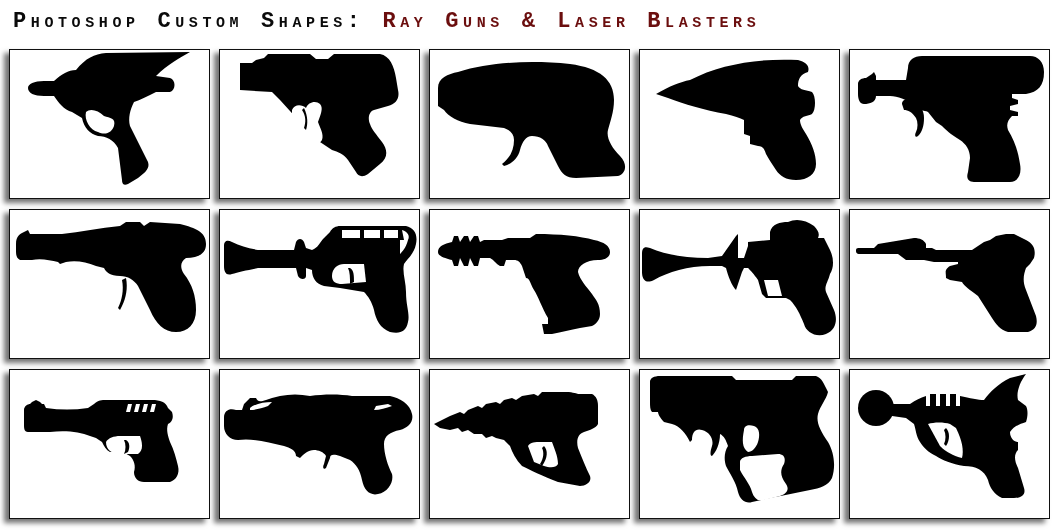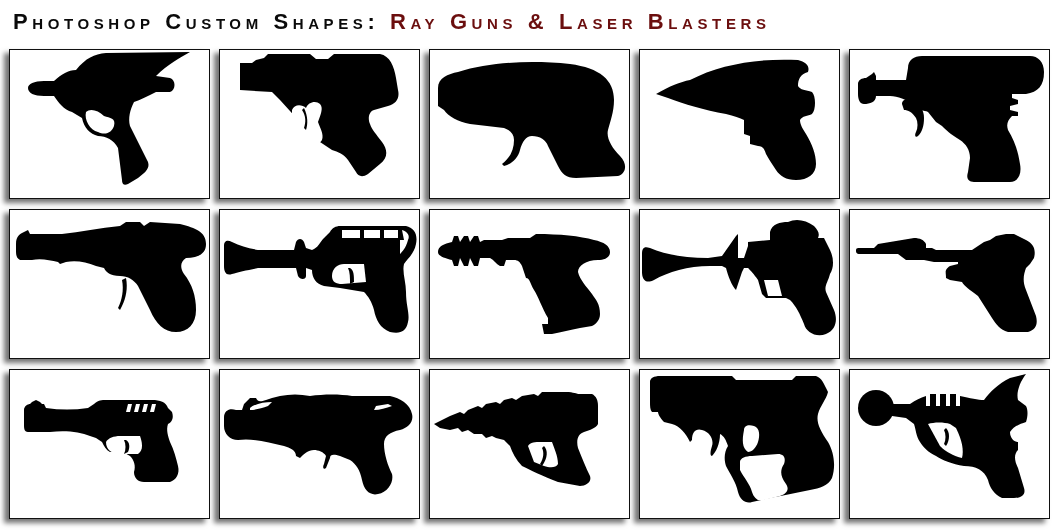--- a/index.html
+++ b/index.html
@@ -2,21 +2,21 @@
 <html><head>
 <meta charset="utf-8">
 <style>
   html, body { margin: 0; padding: 0; }
   body {
     width: 1060px; height: 530px; background: #ffffff; position: relative; overflow: hidden;
     font-family: "DejaVu Sans", sans-serif;
   }
   .title {
     position: absolute; left: 13px; top: 8px; height: 28px; white-space: nowrap;
-    font-family: Liberation Sans, sans-serif; font-weight: bold; font-size: 22px;
+    font-family: Liberation Mono, monospace; font-weight: bold; font-size: 22px;
     font-variant: small-caps; letter-spacing: 4.6px; line-height: 28px;
     transform: scaleX(1.0); transform-origin: left center;
   }
   .title .black { color: #0a0a0a; }
   .title .red { color: #6b0e0e; }
   .grid { position: absolute; left: 0; top: 0; width: 1060px; height: 530px; }
   .tile {
     position: absolute; width: 199px; height: 148px; background: #fff;
     border: 1px solid #111;
     box-shadow: -5px 4px 5px rgba(0,0,0,0.55);

